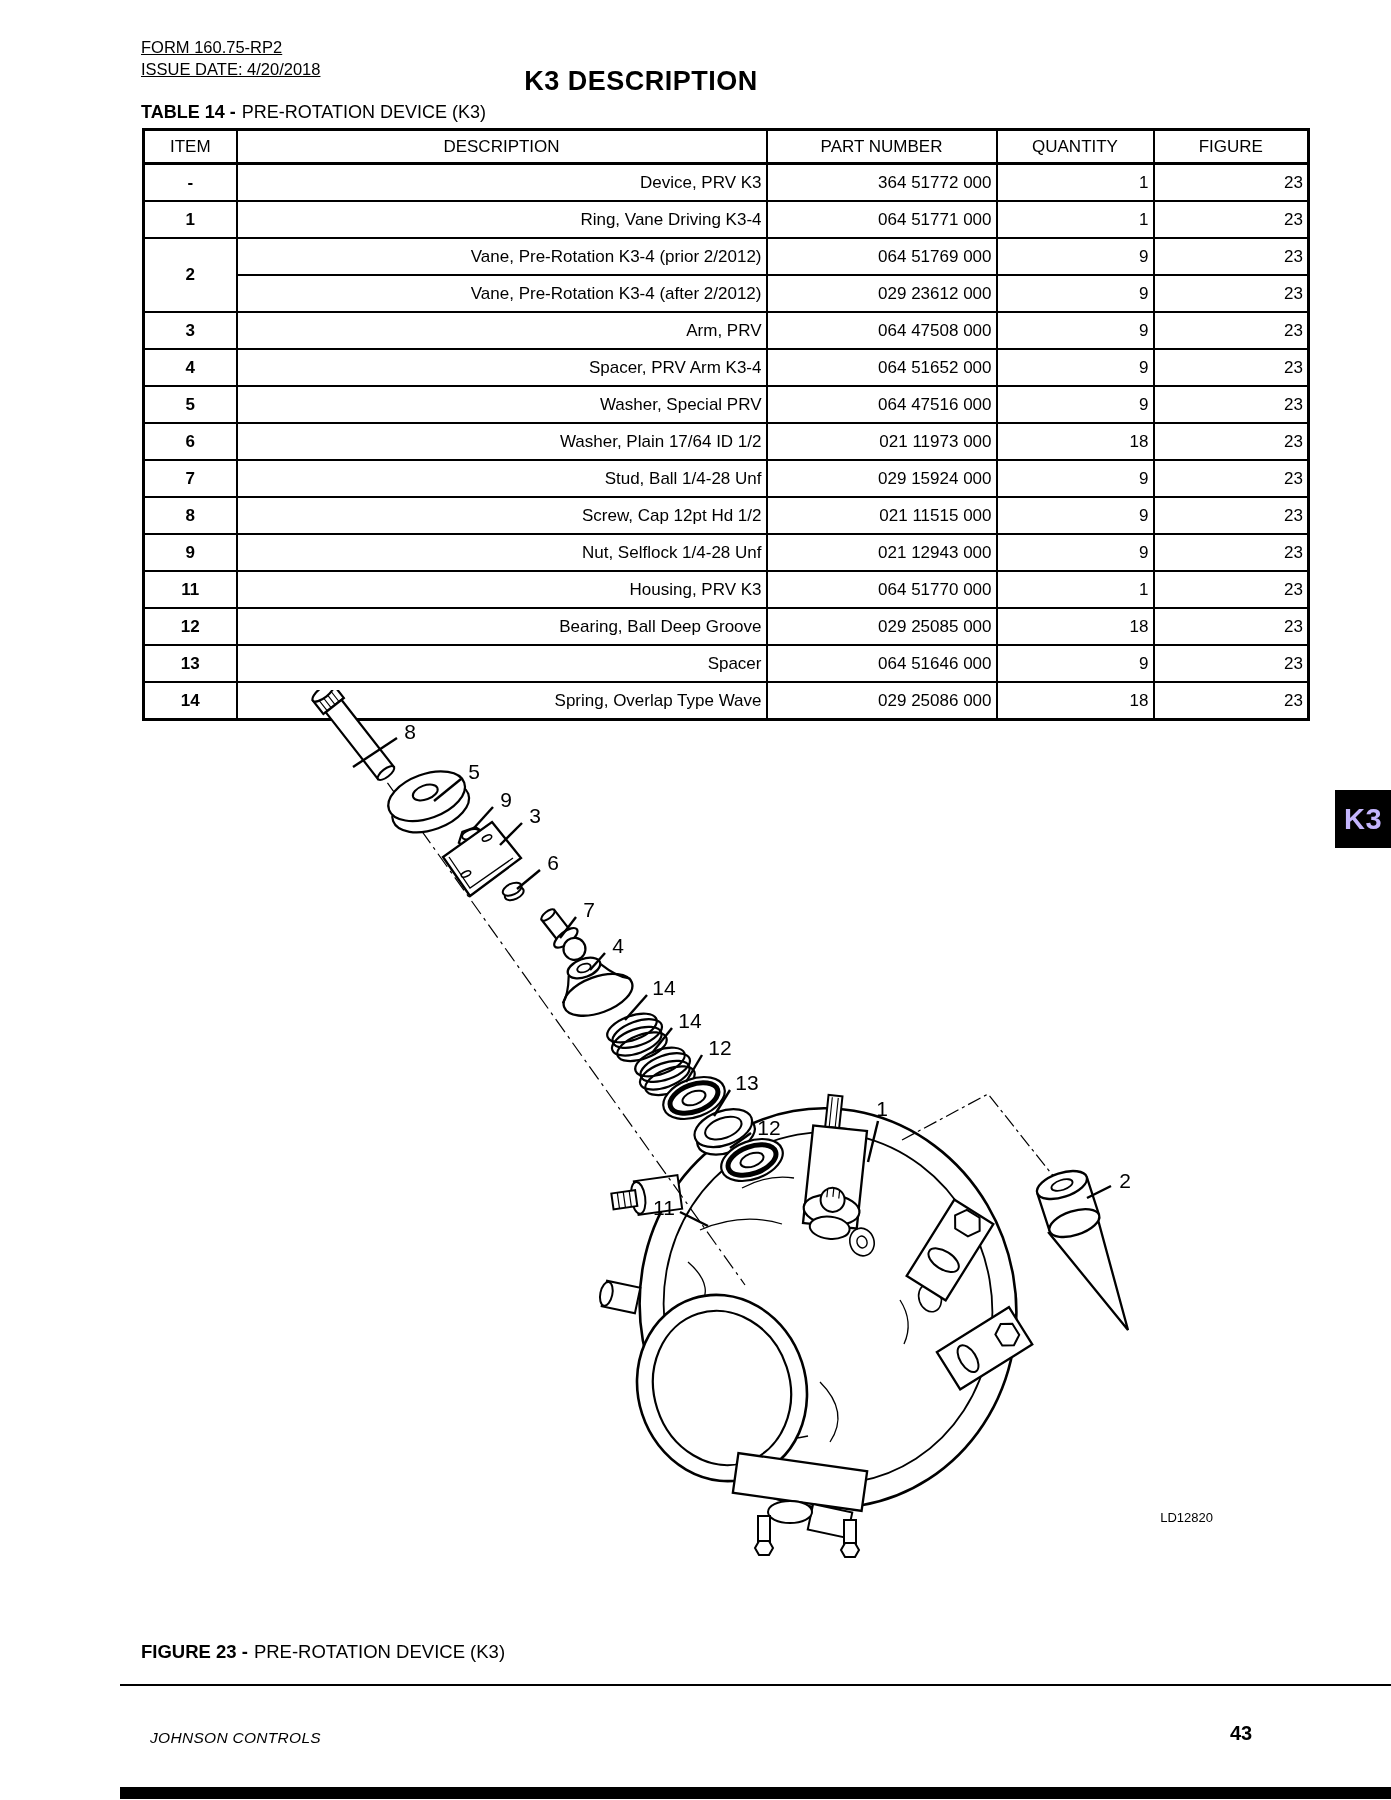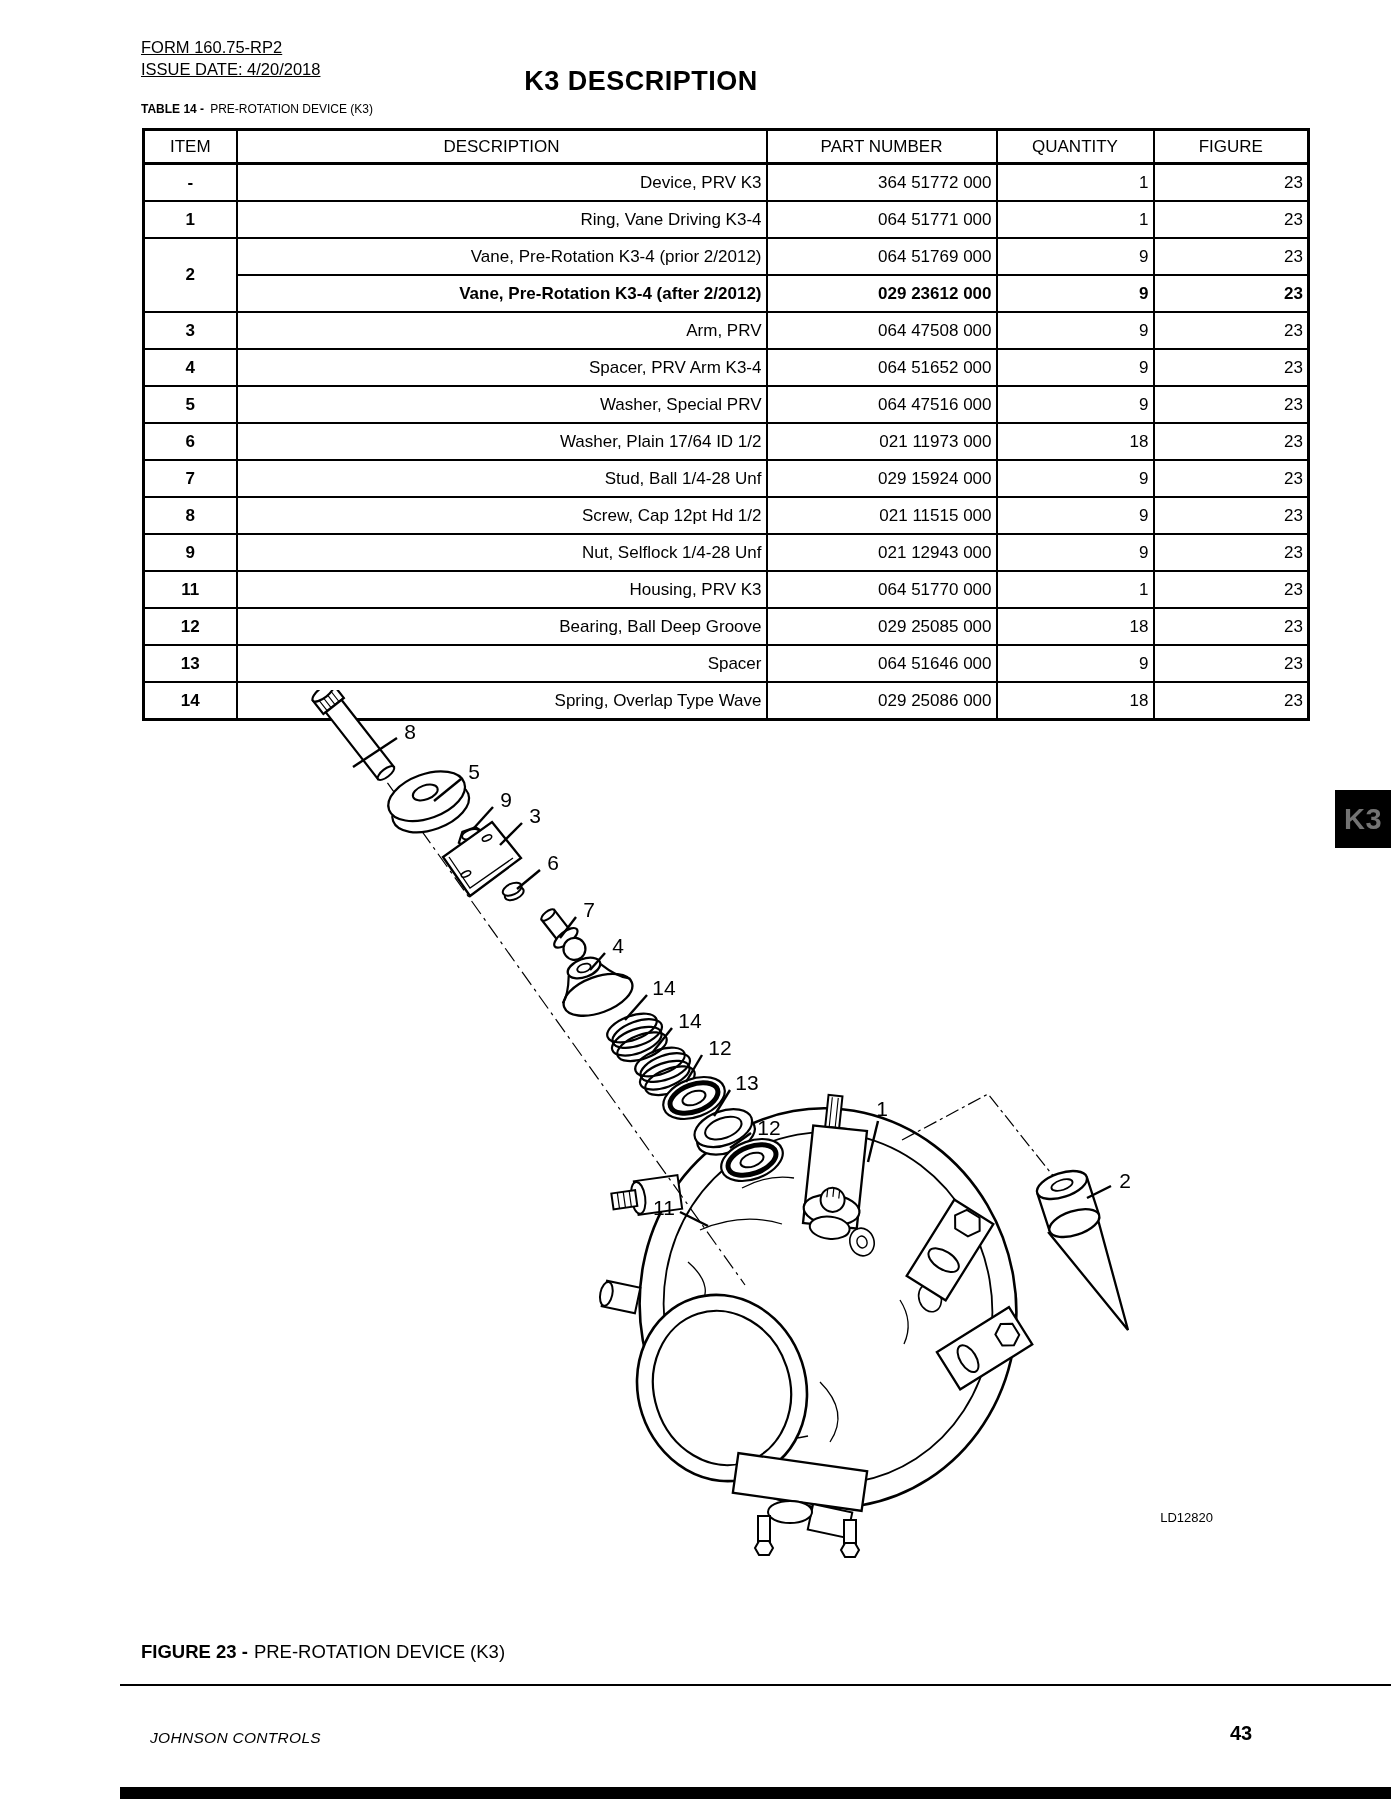--- a/index.html
+++ b/index.html
@@ -4,39 +4,39 @@
 <style>
   html,body{margin:0;padding:0;background:#e8e8e8;}
   .page{
     position:relative;width:1391px;height:1800px;background:#ffffff;
     font-family:"Liberation Sans", sans-serif;color:#000;overflow:hidden;
     margin:0 auto;
   }
   .form-info{position:absolute;left:141px;top:36px;font-size:16.5px;line-height:22px;text-decoration:underline;}
   .doc-title{position:absolute;left:141px;top:66px;width:1000px;text-align:center;
     font-size:27px;font-weight:bold;letter-spacing:.5px;}
-  .table-caption{position:absolute;left:141px;top:102px;font-size:12px;text-align:right;}
+  .table-caption{position:absolute;left:141px;top:102px;font-size:18px;text-align:right;}
   .table-caption .cap-bold{font-weight:bold;}
   .table-caption .cap-rest{margin-left:6px;}
   table.parts{
     position:absolute;left:142px;top:128px;border-collapse:collapse;table-layout:fixed;
     font-size:17px;border:3px solid #000;
   }
   table.parts th{
     border:2px solid #000;border-bottom:3px solid #000;font-weight:normal;
     height:31px;padding:0;
   }
   table.parts td{border:2px solid #000;height:35px;padding:0 4px;}
   td.c-item{text-align:center;font-weight:bold;}
   td.c-desc{text-align:right;padding-left:10px;}
   td.c-part,td.c-qty,td.c-fig{text-align:right;}
-  tr.thin-top td{border-top-width:1px;font-weight:bold;}
+  tr.thin-top td{border-top-width:1px;}
   .k3-tab{
     position:absolute;left:1335px;top:790px;width:56px;height:58px;background:#000;
-    color:#737373;font-weight:bold;font-size:29px;display:flex;align-items:center;
+    color:#c4b5fd;font-weight:bold;font-size:29px;display:flex;align-items:center;
     justify-content:center;letter-spacing:.5px;
   }
   svg.figure{position:absolute;left:0;top:690px;}
   .figure-caption{position:absolute;left:141px;top:1641px;font-size:18.5px;}
   .figure-caption .cap-bold{font-weight:bold;}
   .figure-caption .cap-rest{margin-left:6px;}
   .footer-rule{position:absolute;left:120px;top:1684px;width:1271px;height:2px;background:#000;}
   .footer-brand{position:absolute;left:150px;top:1729px;font-size:15.5px;letter-spacing:.3px;font-style:italic;}
   .page-number{position:absolute;left:1230px;top:1722px;width:100px;text-align:left;
     font-size:20px;font-weight:bold;}

